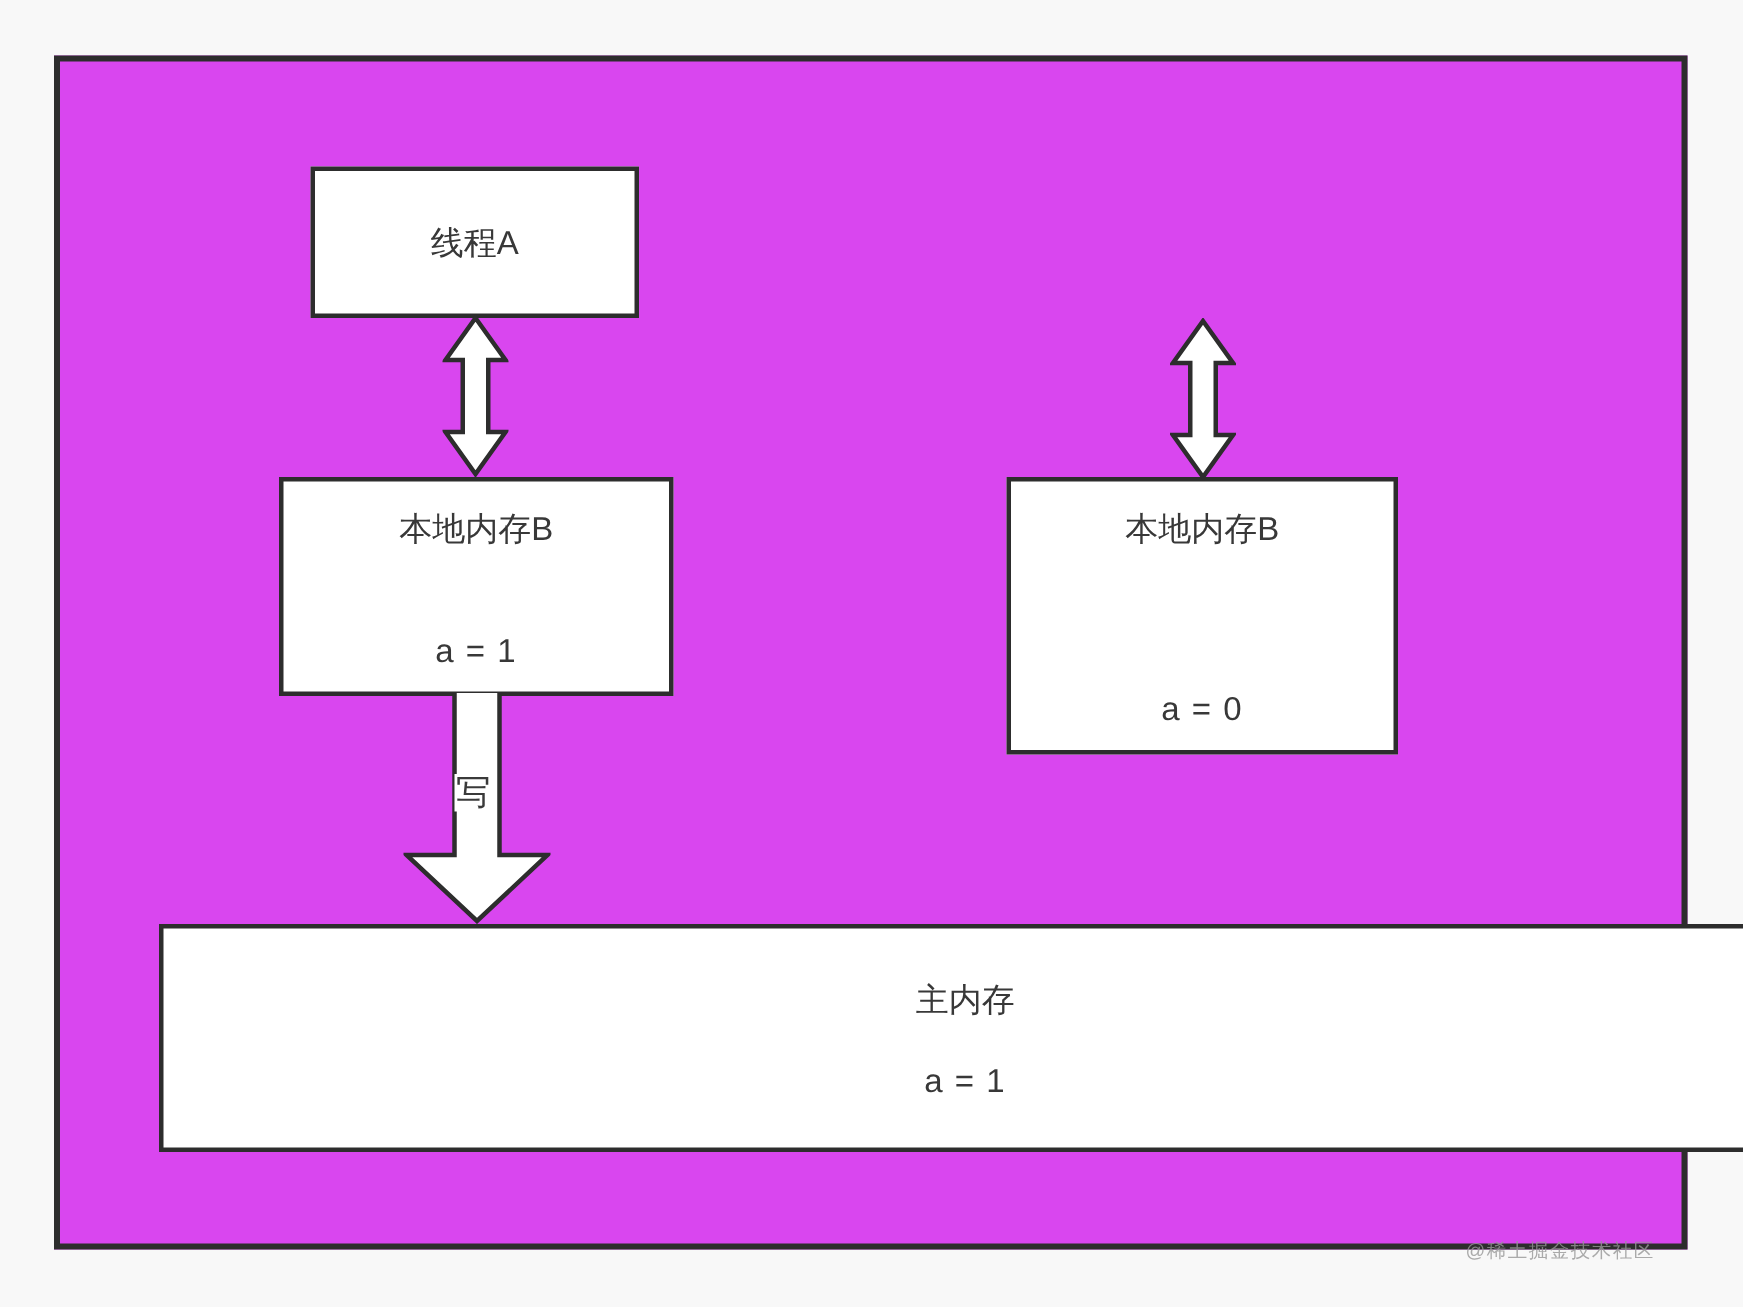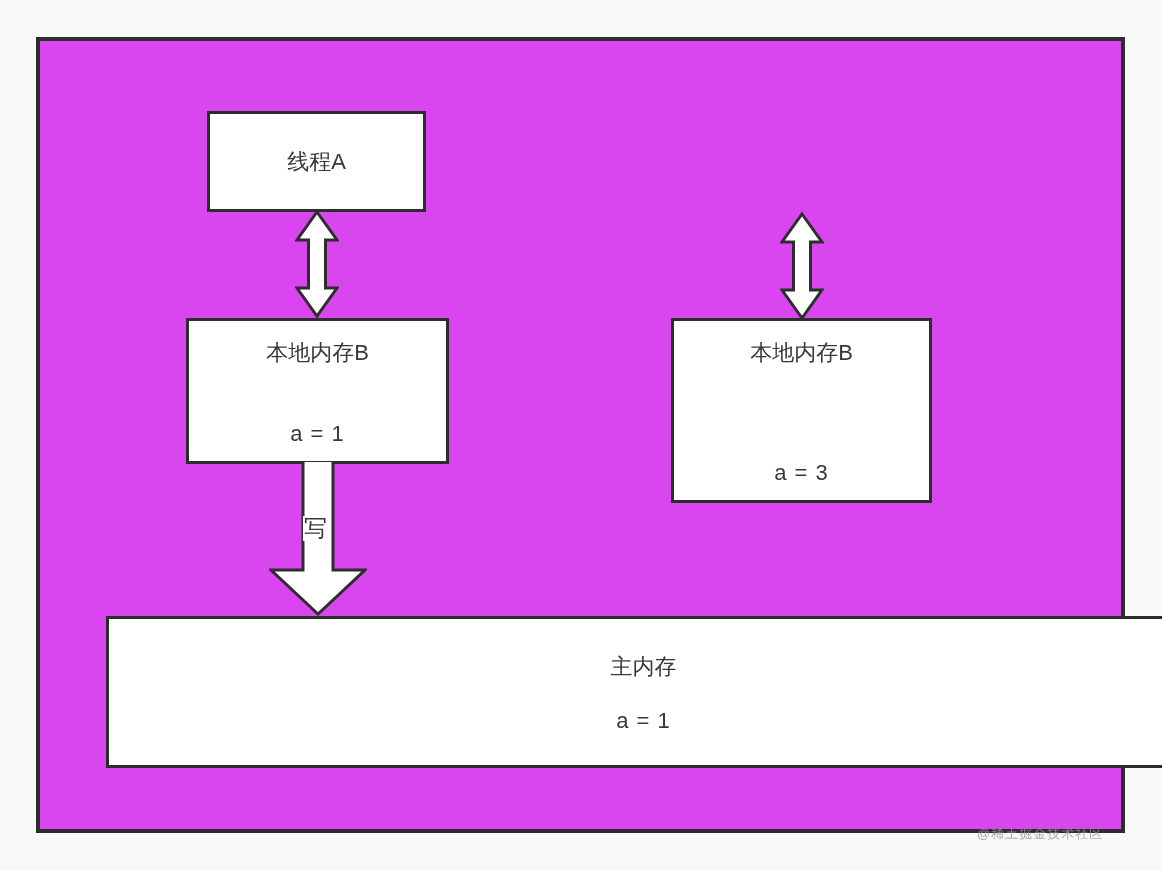--- a/index.html
+++ b/index.html
@@ -85,21 +85,21 @@
   </div>
 
 
   <div class="node split local-a" style="left:146px; top:277px;">
     <span>本地内存B</span>
     <span class="value">a = 1</span>
   </div>
 
   <div class="node split local-b" style="left:631px; top:277px;">
     <span>本地内存B</span>
-    <span class="value">a = 3</span>
+    <span class="value">a = 0</span>
   </div>
 
   <div class="node split main-mem" style="left:66px; top:575px;">
     <span>主内存</span>
     <span class="value">a = 1</span>
   </div>
 
   <svg class="arrow" style="left:255px; top:169px;" width="44" height="108" viewBox="0 0 44 108">
     <path d="M22 2 L42 30 L30.5 30 L30.5 78 L42 78 L22 106 L2 78 L13.5 78 L13.5 30 L2 30 Z" fill="#ffffff" stroke="#2d2d2d" stroke-width="3" stroke-linejoin="miter"></path>
   </svg>

